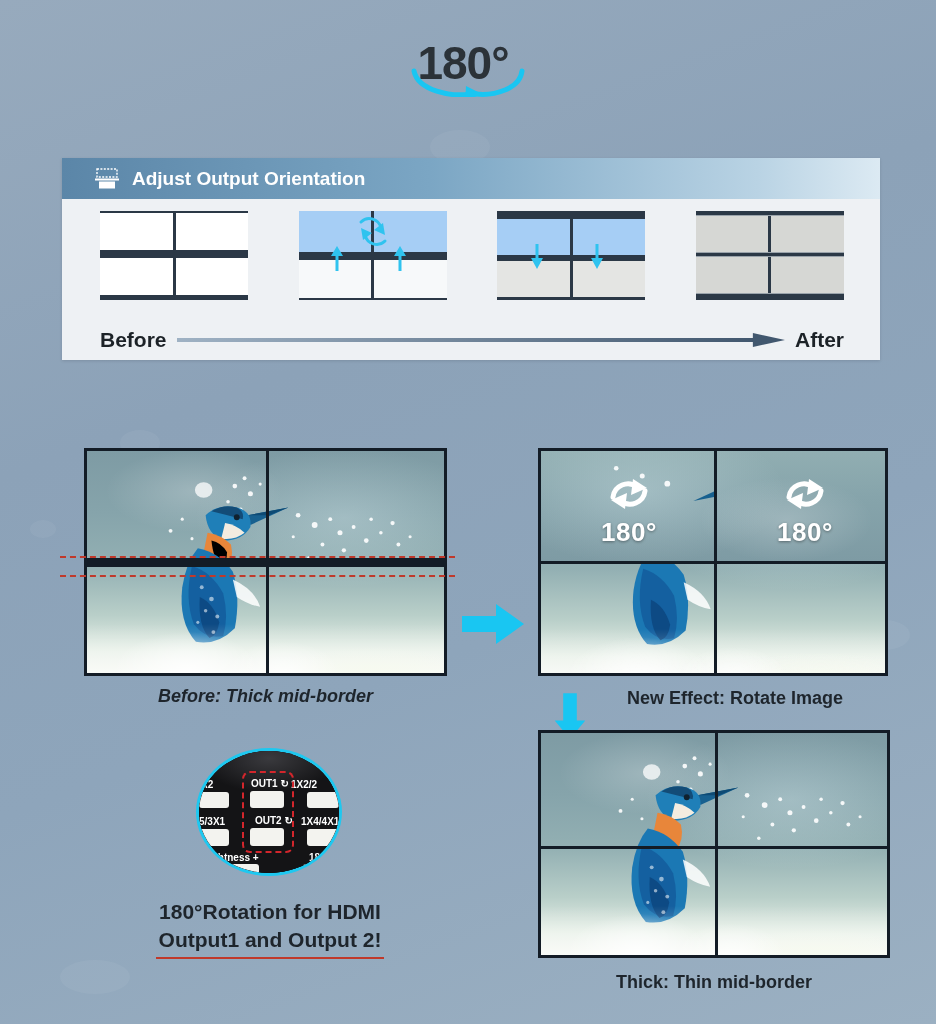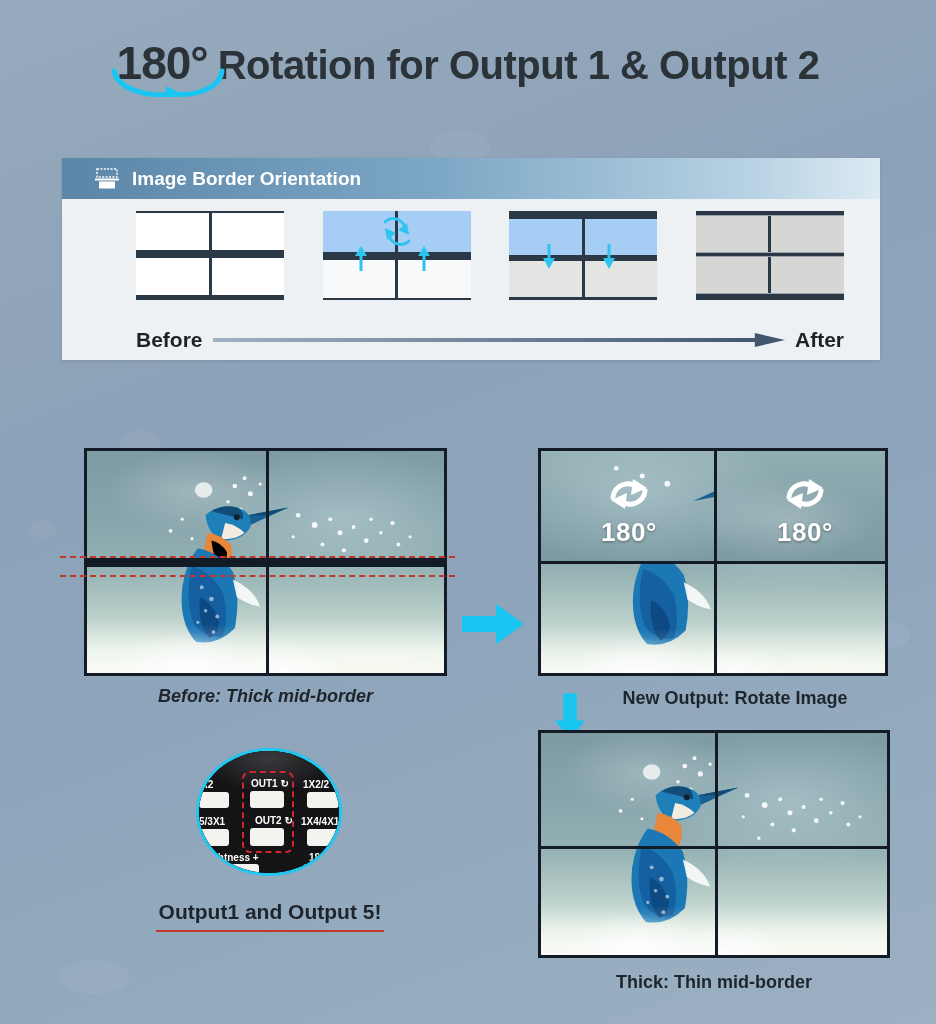--- a/index.html
+++ b/index.html
@@ -42,21 +42,21 @@
     height: 41px; width: 100%;
     background: linear-gradient(to right, #5b86a8 0%, #7ba6c4 45%, #b9d3e4 85%, #dceaf3 100%);
     display: flex; align-items: center; padding-left: 32px; gap: 12px;
   }
   .hdr-icon { width: 26px; height: 22px; flex: 0 0 auto; }
   .hdr-title { font-size: 19px; font-weight: bold; color: #ffffff; }
   .hdr-sub { font-size: 15px; color: #ffffff; }
   .hdr-red { color: #d3262c; font-weight: bold; }
   .rot-glyph { color: #d3262c; font-weight: bold; }
 
-  .card-body { position: relative; height: 161px; background: #eef1f4; margin-left: 36px; }
+  .card-body { position: relative; height: 161px; background: #eef1f4; }
   .panels { display: flex; justify-content: space-between; padding: 12px 36px 0 38px; }
 
   
   .mon { position: relative; width: 148px; height: 89px; }
   .mon-outer { position: absolute; inset: 0; border: 2px solid #2b3846; background: #2b3846; }
   .row { position: absolute; left: 0; width: 100%; display: flex; }
   .cell { flex: 1; }
   .vsep { width: 3px; background: #2b3846; }
 
   
@@ -147,32 +147,31 @@
 <div class="title-wrap">
   <div class="title-line">
     <span class="deg-wrap">
       <span class="deg-num">180°</span>
       <svg class="deg-arc" viewBox="0 0 120 34">
         <path d="M6 8 C 10 28, 44 34, 62 31" stroke="#19c6f2" stroke-width="5" fill="none" stroke-linecap="round"></path>
         <path d="M114 8 C 112 26, 86 33, 68 31" stroke="#19c6f2" stroke-width="5" fill="none" stroke-linecap="round"></path>
         <polygon points="58,23 74,31 57,38" fill="#19c6f2"></polygon>
       </svg>
     </span>
-    <span class="title-main">Rotation for Output 1 &amp; Output 2</span>
   </div>
 </div>
 
 <div class="card">
   <div class="card-header">
     <svg class="hdr-icon" viewBox="0 0 26 22">
       <rect x="3" y="1" width="20" height="8" fill="none" stroke="#ffffff" stroke-width="1.4" stroke-dasharray="2 1.4"></rect>
       <rect x="1" y="10.5" width="24" height="2" fill="#ffffff"></rect>
       <rect x="5" y="13.5" width="16" height="7" fill="#ffffff"></rect>
     </svg>
-    <span class="hdr-title">Image Border Orientation</span>
+    <span class="hdr-title">Adjust Output Orientation</span>
   </div>
 
   <div class="card-body">
     <div class="panels">
 
       <div class="mon p1">
         <div class="mon-outer"></div>
         <div class="row top">
           <div class="cell"></div>
           <div class="vsep"></div>
@@ -409,21 +408,21 @@
         <path d="M42 16 a15 15 0 0 1 -24 10" stroke="#ffffff" stroke-width="5" fill="none" stroke-linecap="round"></path>
         <polygon points="22,34 8,25 24,18" fill="#ffffff"></polygon>
       </svg>
       <span class="lbl">180°</span>
     </div>
 
     <div class="grid-line" style="left:173px;top:0;width:3px;height:100%;"></div>
     <div class="grid-line" style="left:0;top:110px;width:100%;height:3px;"></div>
   </div>
 </div>
-<div class="caption" style="left:570px;top:688px;width:330px;">New Output: Rotate Image</div>
+<div class="caption" style="left:570px;top:688px;width:330px;">New Effect: Rotate Image</div>
 
 <svg class="big-arrow" viewBox="0 0 40 56" style="left:553px;top:692px;width:34px;height:50px;">
   <polygon points="12,0 28,0 28,32 38,32 20,54 2,32 12,32" fill="#19c6f2"></polygon>
 </svg>
 
 <div class="shot" style="left:538px; top:730px; width:352px; height:228px;">
   <div class="shot-inner">
     <div class="scene">
       <svg viewBox="0 0 352 228" style="position:absolute;inset:0;width:100%;height:100%">
         <ellipse cx="112" cy="40" rx="9" ry="8" fill="rgba(255,255,255,0.75)"></ellipse>
@@ -483,21 +482,21 @@
 
 <div class="remote">
   <div class="remote-bg"></div>
 
   <span class="rlbl" style="left:2px;top:28px;">X2</span>
   <div class="rbtn" style="left:0px;top:41px;width:30px;height:16px;"></div>
 
   <span class="rlbl" style="left:52px;top:27px;">OUT1 ↻</span>
   <div class="rbtn" style="left:51px;top:40px;width:34px;height:17px;"></div>
 
-  <span class="rlbl" style="left:104px;top:28px;">1X2/2</span>
+  <span class="rlbl" style="left:92px;top:28px;">1X2/2</span>
   <div class="rbtn" style="left:108px;top:41px;width:32px;height:16px;"></div>
 
   <span class="rlbl" style="left:0px;top:65px;">5/3X1</span>
   <div class="rbtn" style="left:0px;top:78px;width:30px;height:17px;"></div>
 
   <span class="rlbl" style="left:56px;top:64px;">OUT2 ↻</span>
   <div class="rbtn" style="left:51px;top:77px;width:34px;height:18px;"></div>
 
   <span class="rlbl" style="left:102px;top:65px;">1X4/4X1</span>
   <div class="rbtn" style="left:108px;top:78px;width:32px;height:17px;"></div>
@@ -505,15 +504,16 @@
   <span class="rlbl" style="left:6px;top:101px;">rightness +</span>
   <div class="rbtn" style="left:22px;top:113px;width:38px;height:15px;"></div>
 
   <span class="rlbl" style="left:110px;top:101px;">18</span>
   <div class="rbtn" style="left:104px;top:113px;width:34px;height:15px;"></div>
 
   <div class="rbox" style="left:43px;top:20px;width:52px;height:82px;"></div>
 </div>
 
 <div class="remote-caption">
-  <div class="l">Output1 and Output 5!</div>
+  <div class="l">180°Rotation for HDMI</div>
+  <div class="l">Output1 and Output 2!</div>
   <div class="remote-underline"></div>
 </div>
 
 </body></html>

